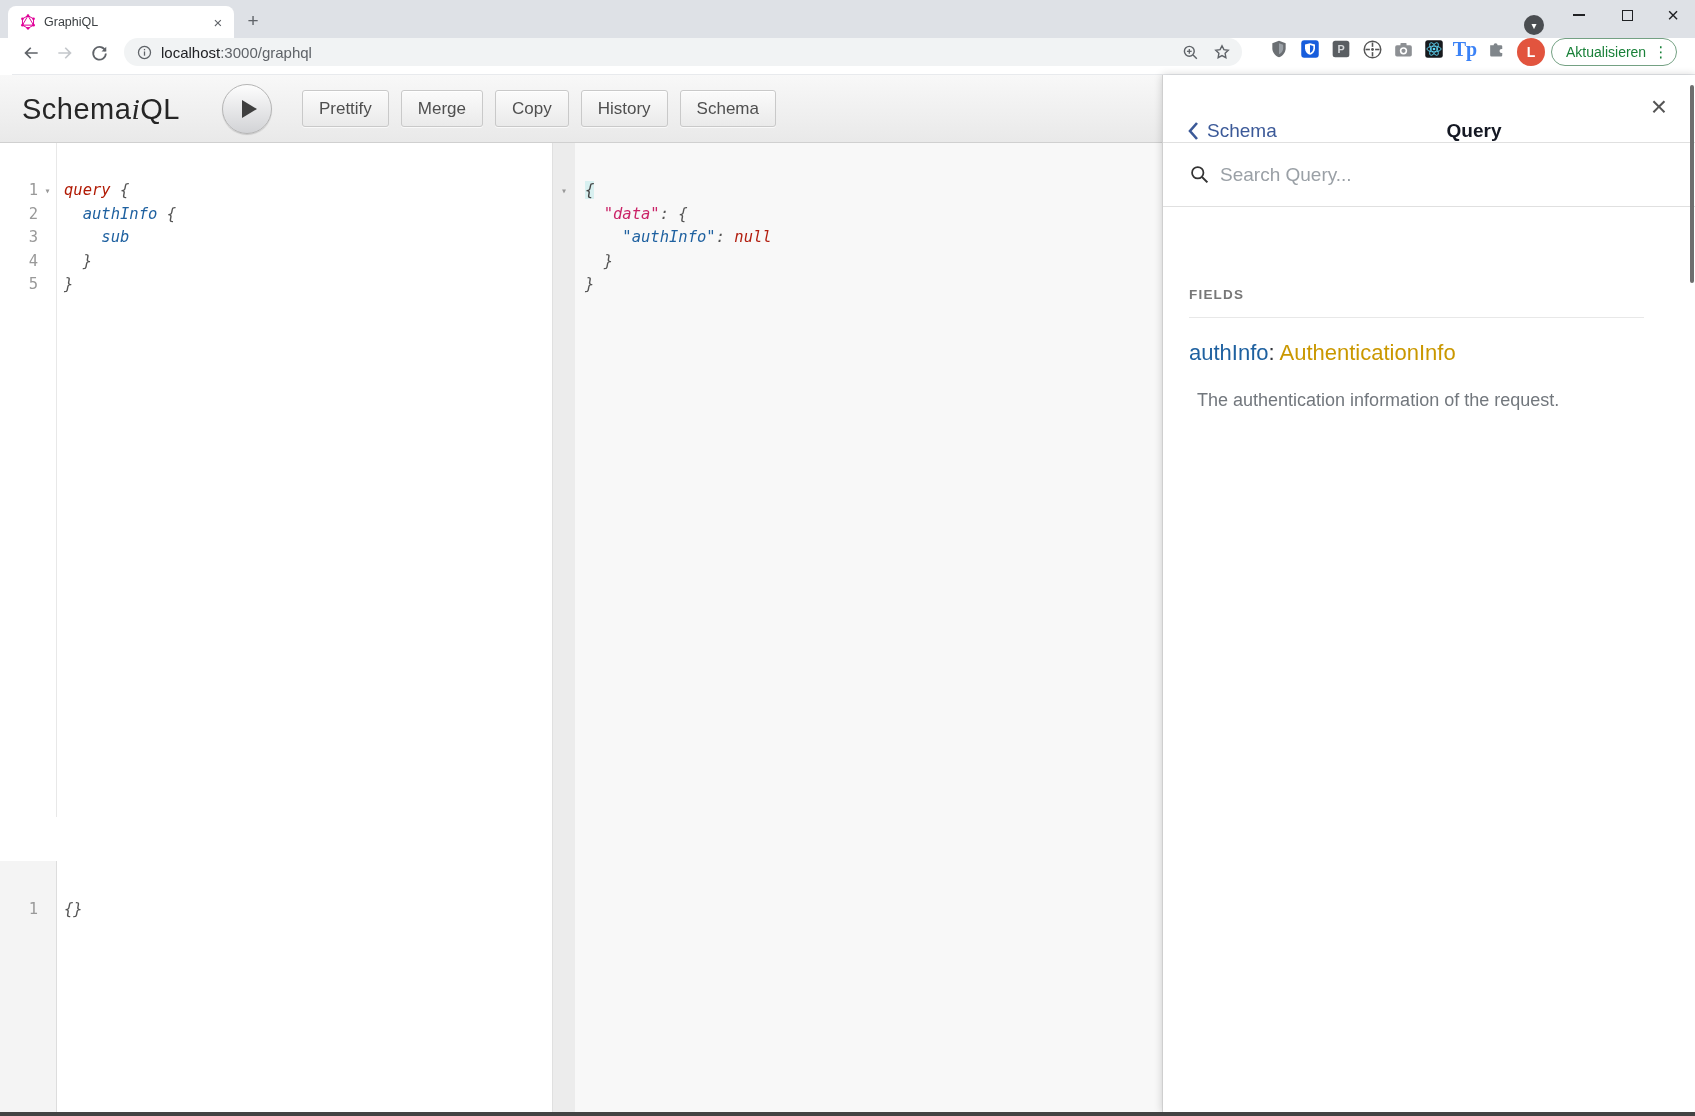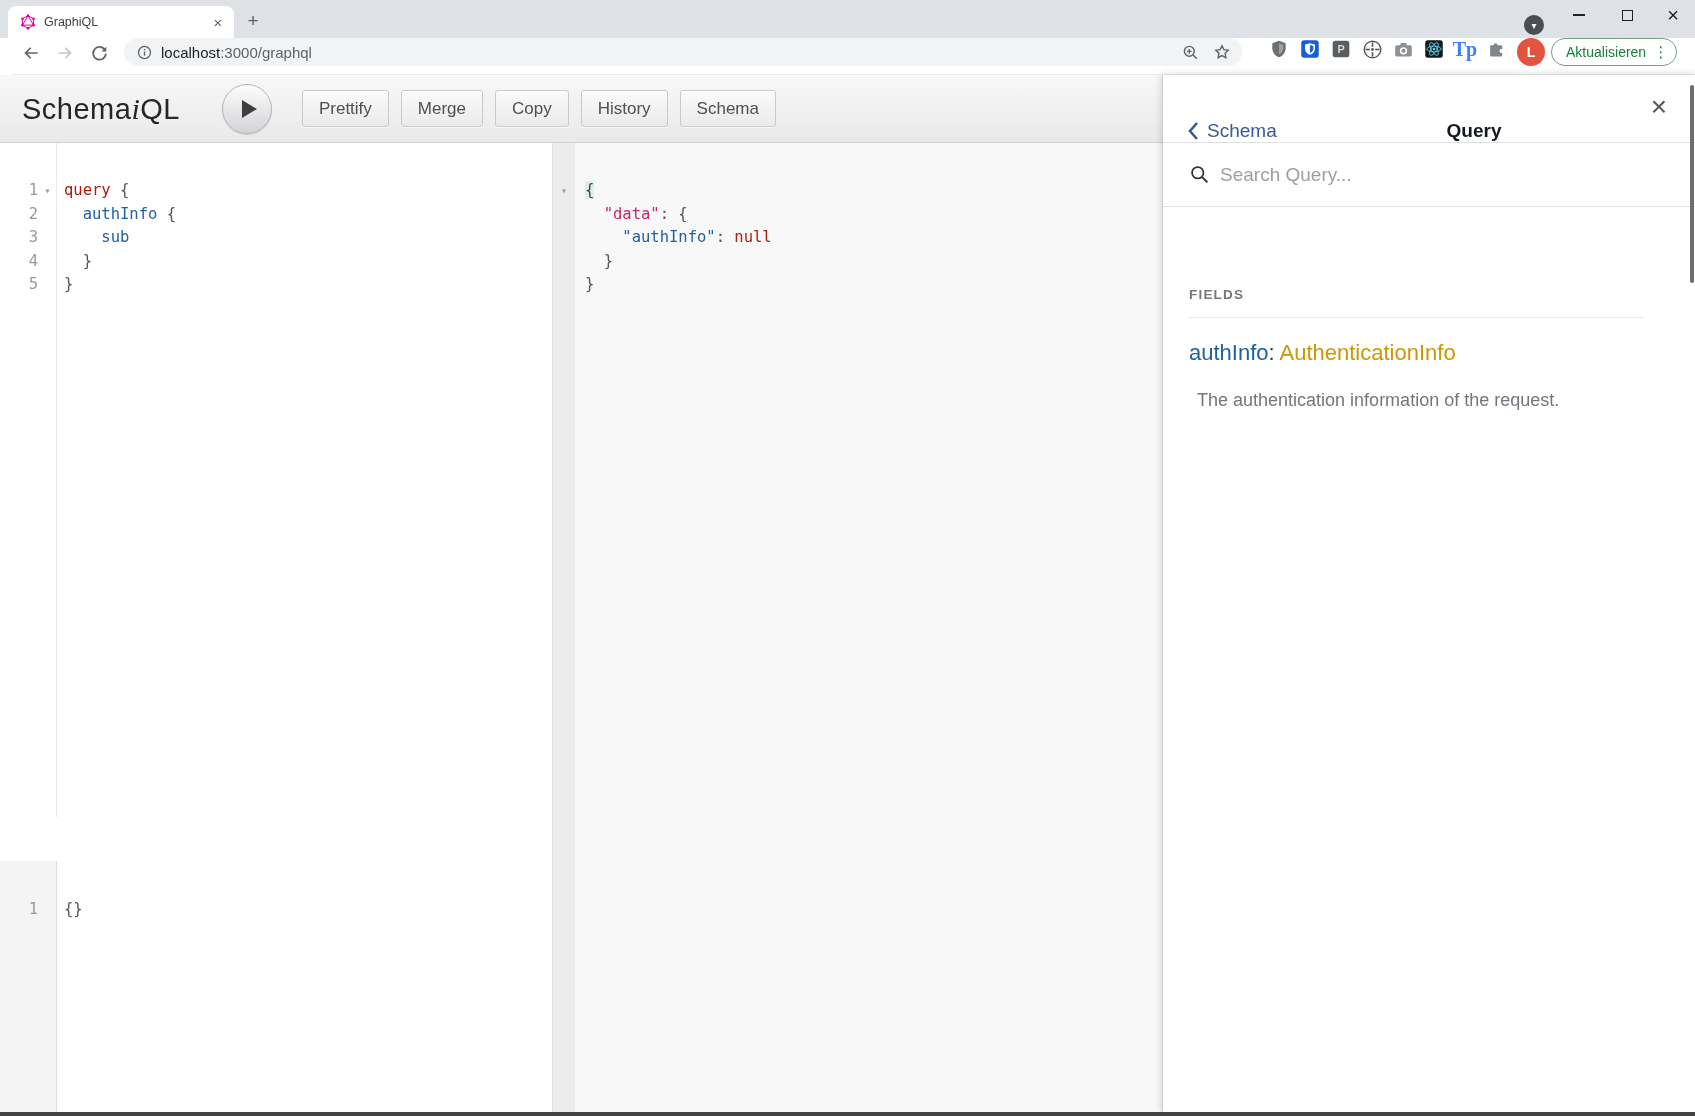--- a/index.html
+++ b/index.html
@@ -46,21 +46,21 @@
   
   .mono { font-family:"DejaVu Sans Mono", monospace; font-size:15.5px; }
   #query-pane { position:absolute; left:0; top:68px; width:553px; bottom:0; background:#fff; border-right:1px solid #e0e0e0; }
   #query-cm { position:absolute; left:0; top:0; width:100%; height:674px; overflow:hidden; }
   .q-gutter-bg { position:absolute; left:0; top:0; bottom:0; width:57px; background:#fff; border-right:1px solid #e8e8e8; }
   .v-gutter-bg { position:absolute; left:0; top:0; bottom:0; width:57px; background:#f4f4f4; border-right:1px solid #ddd; }
   .cm-lines { position:absolute; left:0; right:0; top:36px; }
   .cm-line { display:flex; height:23.5px; line-height:23.5px; white-space:pre; }
   .g-num { width:38px; text-align:right; color:#999; font-family:"DejaVu Sans Mono",monospace; font-size:15.5px; flex:0 0 auto; }
   .g-fold { width:19px; text-align:center; color:#999; font-size:10px; flex:0 0 auto; }
-  .code { padding-left:7px; }
+  .code { padding-left:7px;font-style:italic; }
   .tk-kw { color:#B11A04; }
   .tk-prop { color:#1F61A0; }
   .tk-pun { color:#555; }
   .tk-key { color:#CA2367; }
   .tk-key2 { color:#1F61A0; }
   .tk-null { color:#B21E0F; }
   .tk-mb { color:#444; background:#d8f0f0; }
 
   #varbar { position:absolute; left:0; top:674px; width:100%; height:44px; background:#efefef; border-top:1px solid #d6d6d6; display:flex; align-items:center; }
   .var-tab { font-size:13.5px; font-weight:bold; letter-spacing:1.5px; margin-left:67px; }

